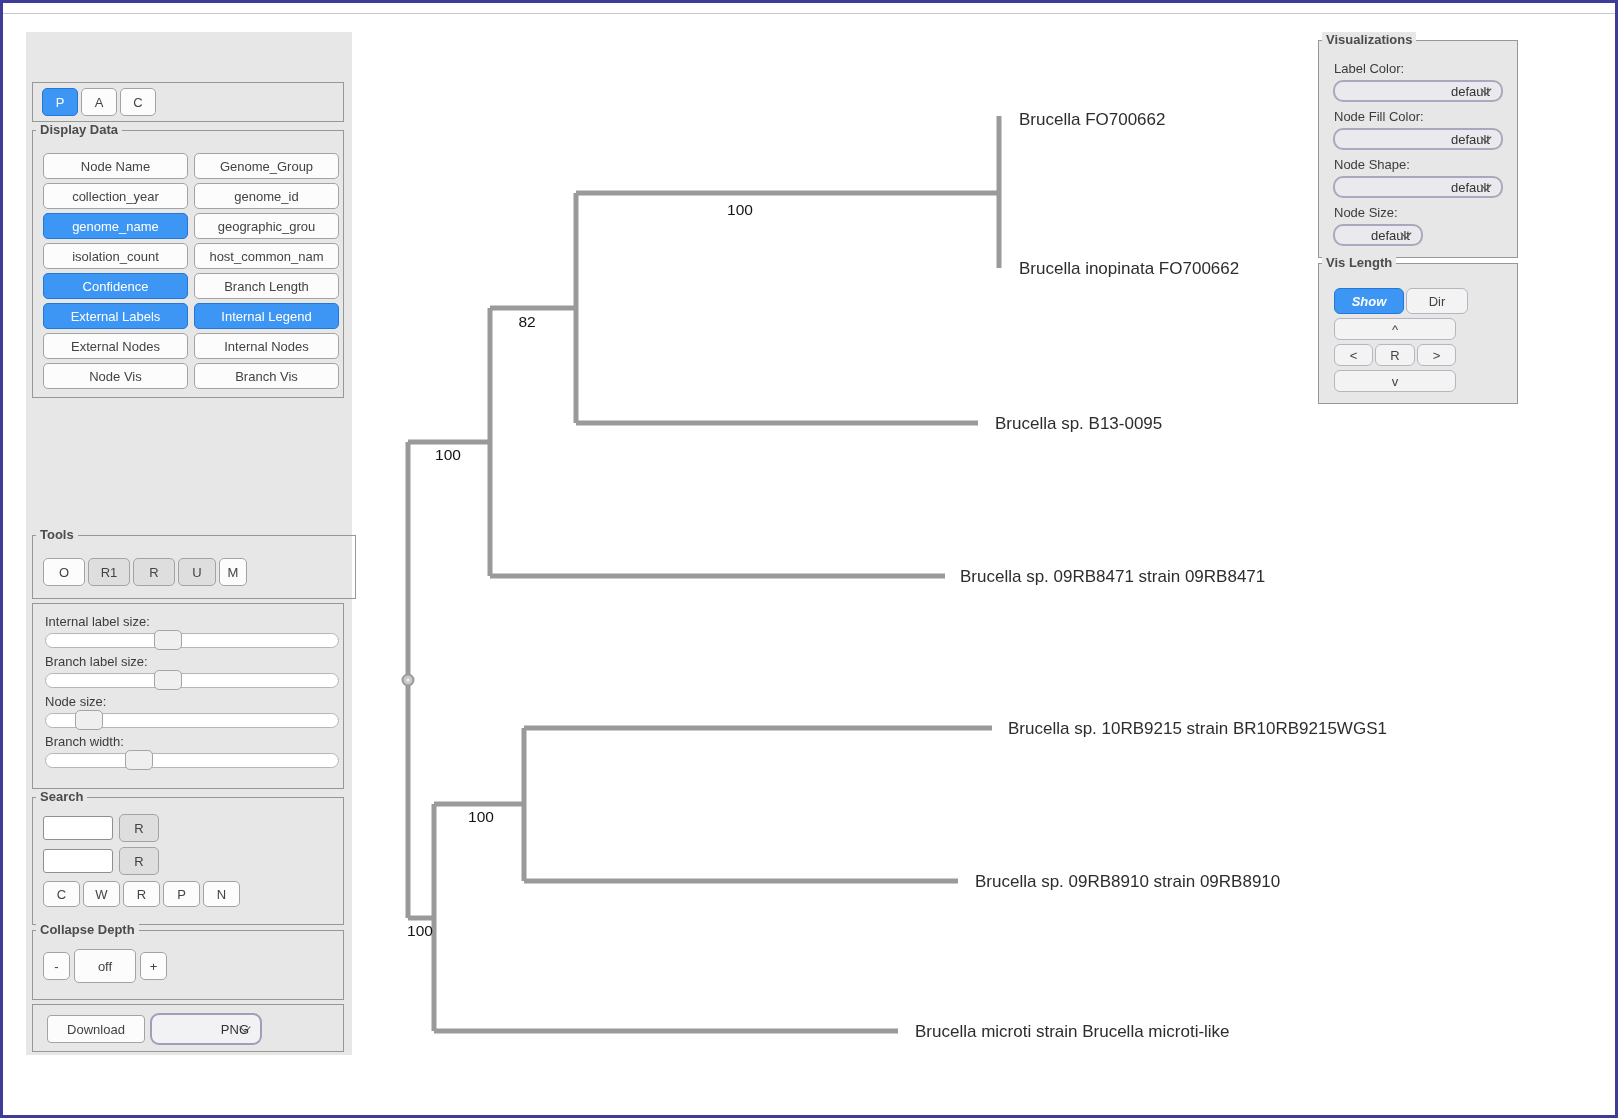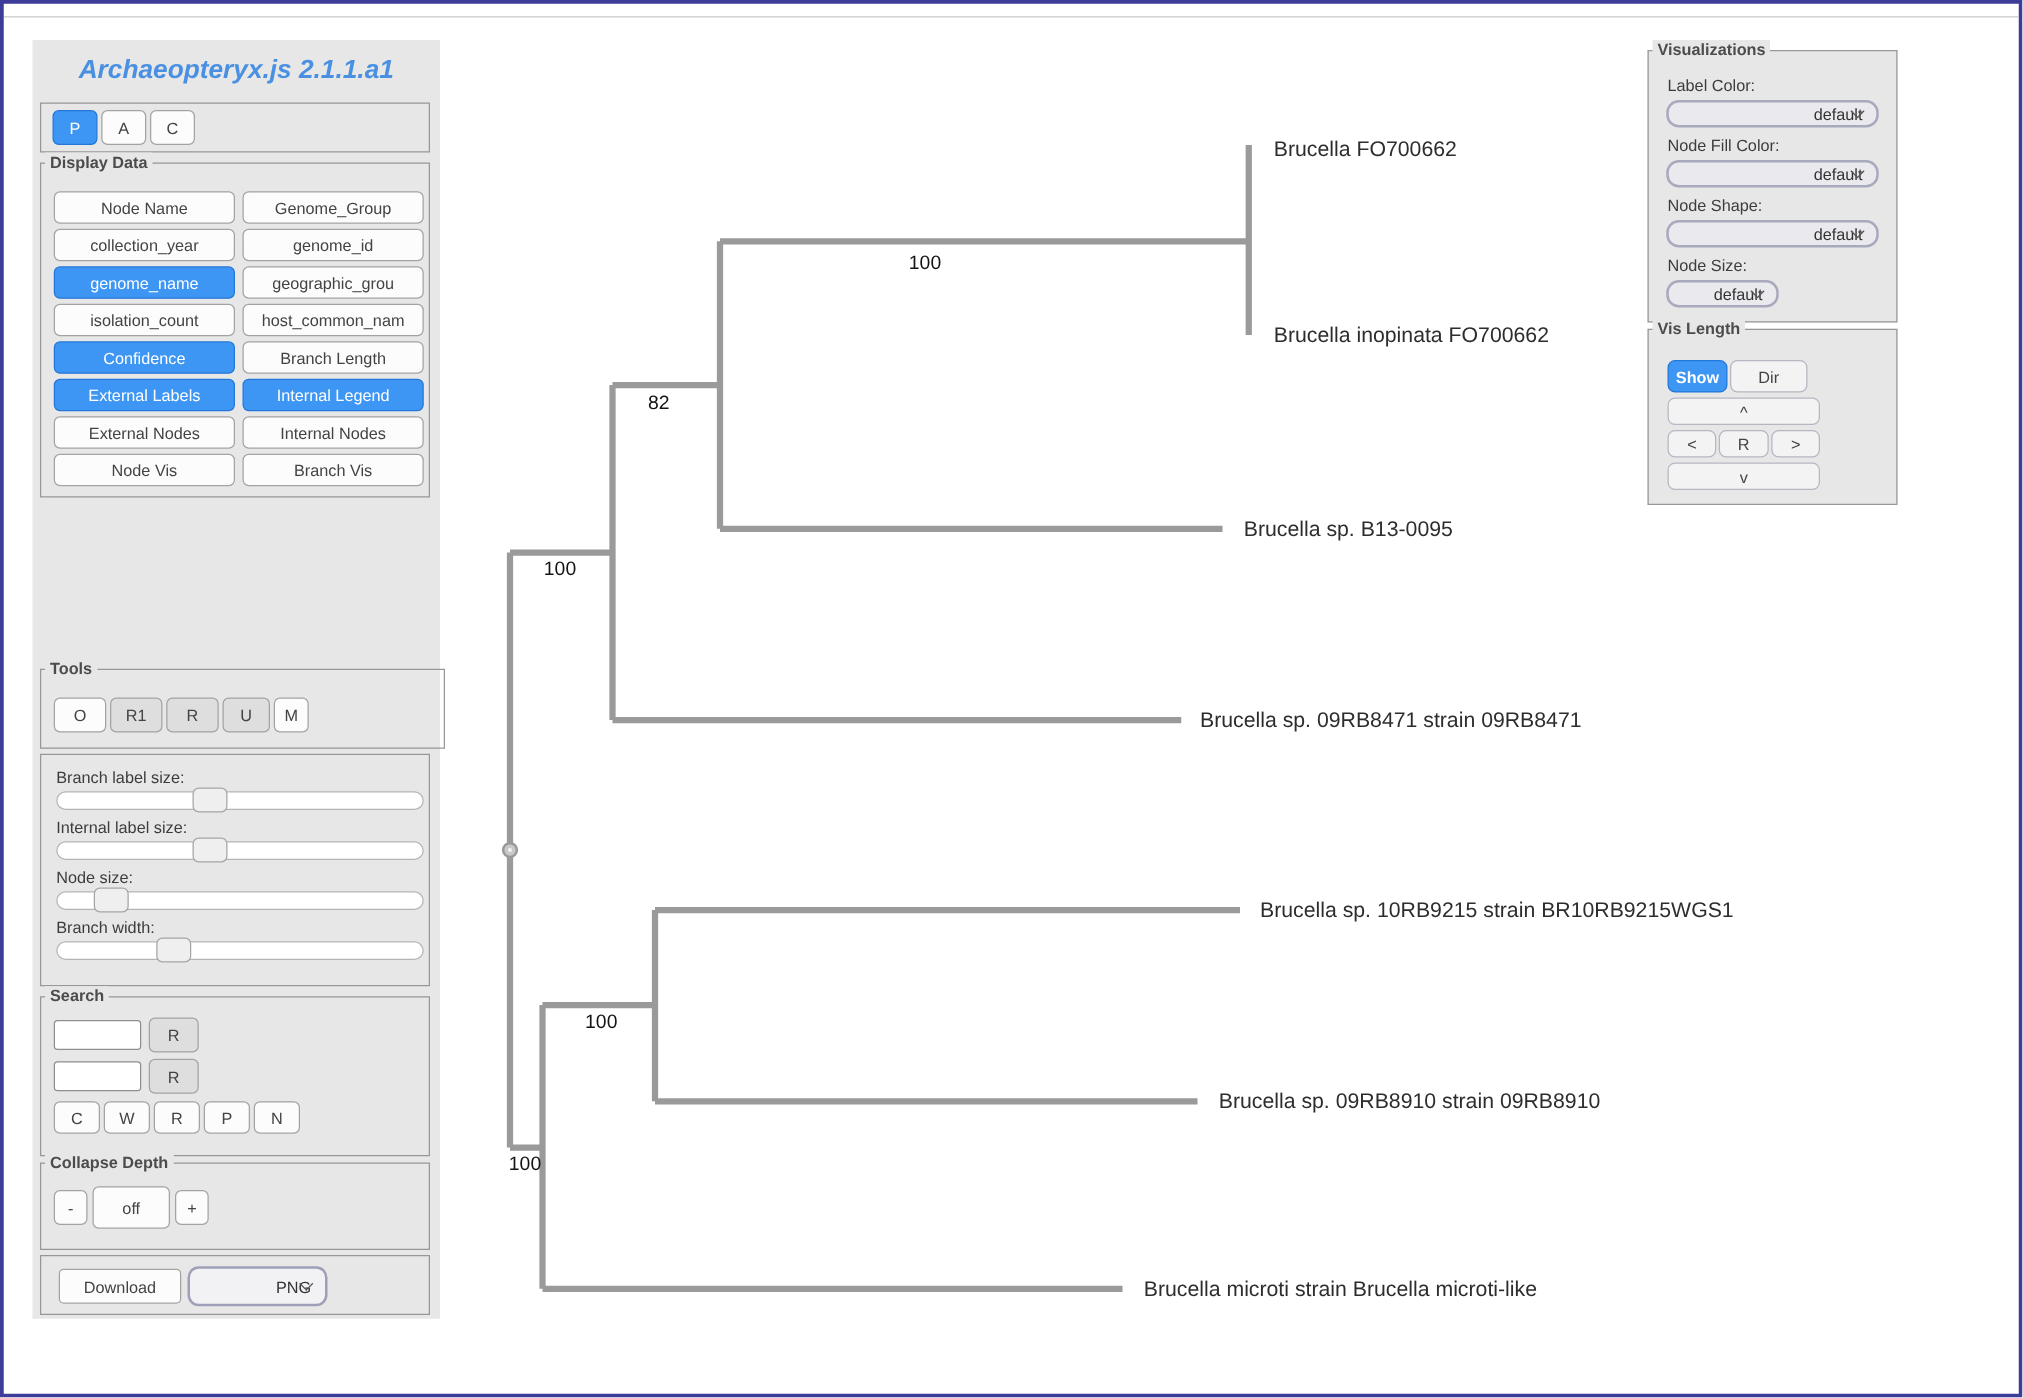--- a/index.html
+++ b/index.html
@@ -86,21 +86,21 @@
   .viz-label{font-size:13px;color:#3c3c3c;margin:2px 0 4px 1px;}
   .viz-select{margin-bottom:7px;}
 
   .legend-panel{left:1315px;top:260px;width:200px;height:141px;background:#e7e7e7;}
   .legend-inner{position:absolute;left:15px;top:24px;width:122px;
     display:flex;flex-direction:column;gap:4px;}
   .legend-inner .btn{background:#f3f3f3;border-color:#b6b6c2;border-radius:6px;height:22px;}
   .legend-inner .btn.sel{background:#3e96f4;border-color:#2277d8;}
   .lg-row{display:flex;gap:2px;}
   .lg-row .btn{flex:0 0 auto;}
-  .lg-show{width:48px;height:26px !important;font-weight:bold;}
+  .lg-show{width:70px;height:26px !important;font-weight:bold;font-style:italic;}
   .lg-dir{width:62px;height:26px !important;}
   .lg-wide{width:122px;}
   .lg-left,.lg-right{width:39px;}
   .lg-center{width:40px;}
 </style>
 </head>
 <body>
 
 <div class="page">
   <div class="topline"></div>
@@ -132,21 +132,20 @@
       <text x="1019" y="119" dominant-baseline="central" font-size="17px" fill="#2d2d2d">Brucella FO700662</text>
       <text x="1019" y="268" dominant-baseline="central" font-size="17px" fill="#2d2d2d">Brucella inopinata FO700662</text>
       <text x="995" y="423" dominant-baseline="central" font-size="17px" fill="#2d2d2d">Brucella sp. B13-0095</text>
       <text x="960" y="576" dominant-baseline="central" font-size="17px" fill="#2d2d2d">Brucella sp. 09RB8471 strain 09RB8471</text>
       <text x="1008" y="728" dominant-baseline="central" font-size="17px" fill="#2d2d2d">Brucella sp. 10RB9215 strain BR10RB9215WGS1</text>
       <text x="975" y="881" dominant-baseline="central" font-size="17px" fill="#2d2d2d">Brucella sp. 09RB8910 strain 09RB8910</text>
       <text x="915" y="1031" dominant-baseline="central" font-size="17px" fill="#2d2d2d">Brucella microti strain Brucella microti-like</text>
     </svg>
 
   <div class="left-panel">
-    <div class="app-title">Archaeopteryx.js 2.1.1.a1</div>
 
     <div class="fs pac-box">
       <div class="pac-row" id="pac-row">
           <button class="btn sel">P</button>
           <button class="btn">A</button>
           <button class="btn">C</button>
         </div>
     </div>
 
     <div class="fs dd-box">
@@ -179,27 +178,27 @@
           <button class="btn muted">R1</button>
           <button class="btn muted">R</button>
           <button class="btn muted">U</button>
           <button class="btn">M</button>
         </div>
     </div>
 
     <div class="fs sliders-box">
       <div class="sliders" id="sliders">
           <div class="slider-group">
+            <div class="slider-label">Internal label size:</div>
+            <div class="slider-track">
+              <span class="slider-thumb" style="left: calc(41% - 11.48px);"></span>
+            </div>
+          </div>
+          <div class="slider-group">
             <div class="slider-label">Branch label size:</div>
-            <div class="slider-track">
-              <span class="slider-thumb" style="left: calc(41% - 11.48px);"></span>
-            </div>
-          </div>
-          <div class="slider-group">
-            <div class="slider-label">Internal label size:</div>
             <div class="slider-track">
               <span class="slider-thumb" style="left: calc(41% - 11.48px);"></span>
             </div>
           </div>
           <div class="slider-group">
             <div class="slider-label">Node size:</div>
             <div class="slider-track">
               <span class="slider-thumb" style="left: calc(11% - 3.08px);"></span>
             </div>
           </div>

